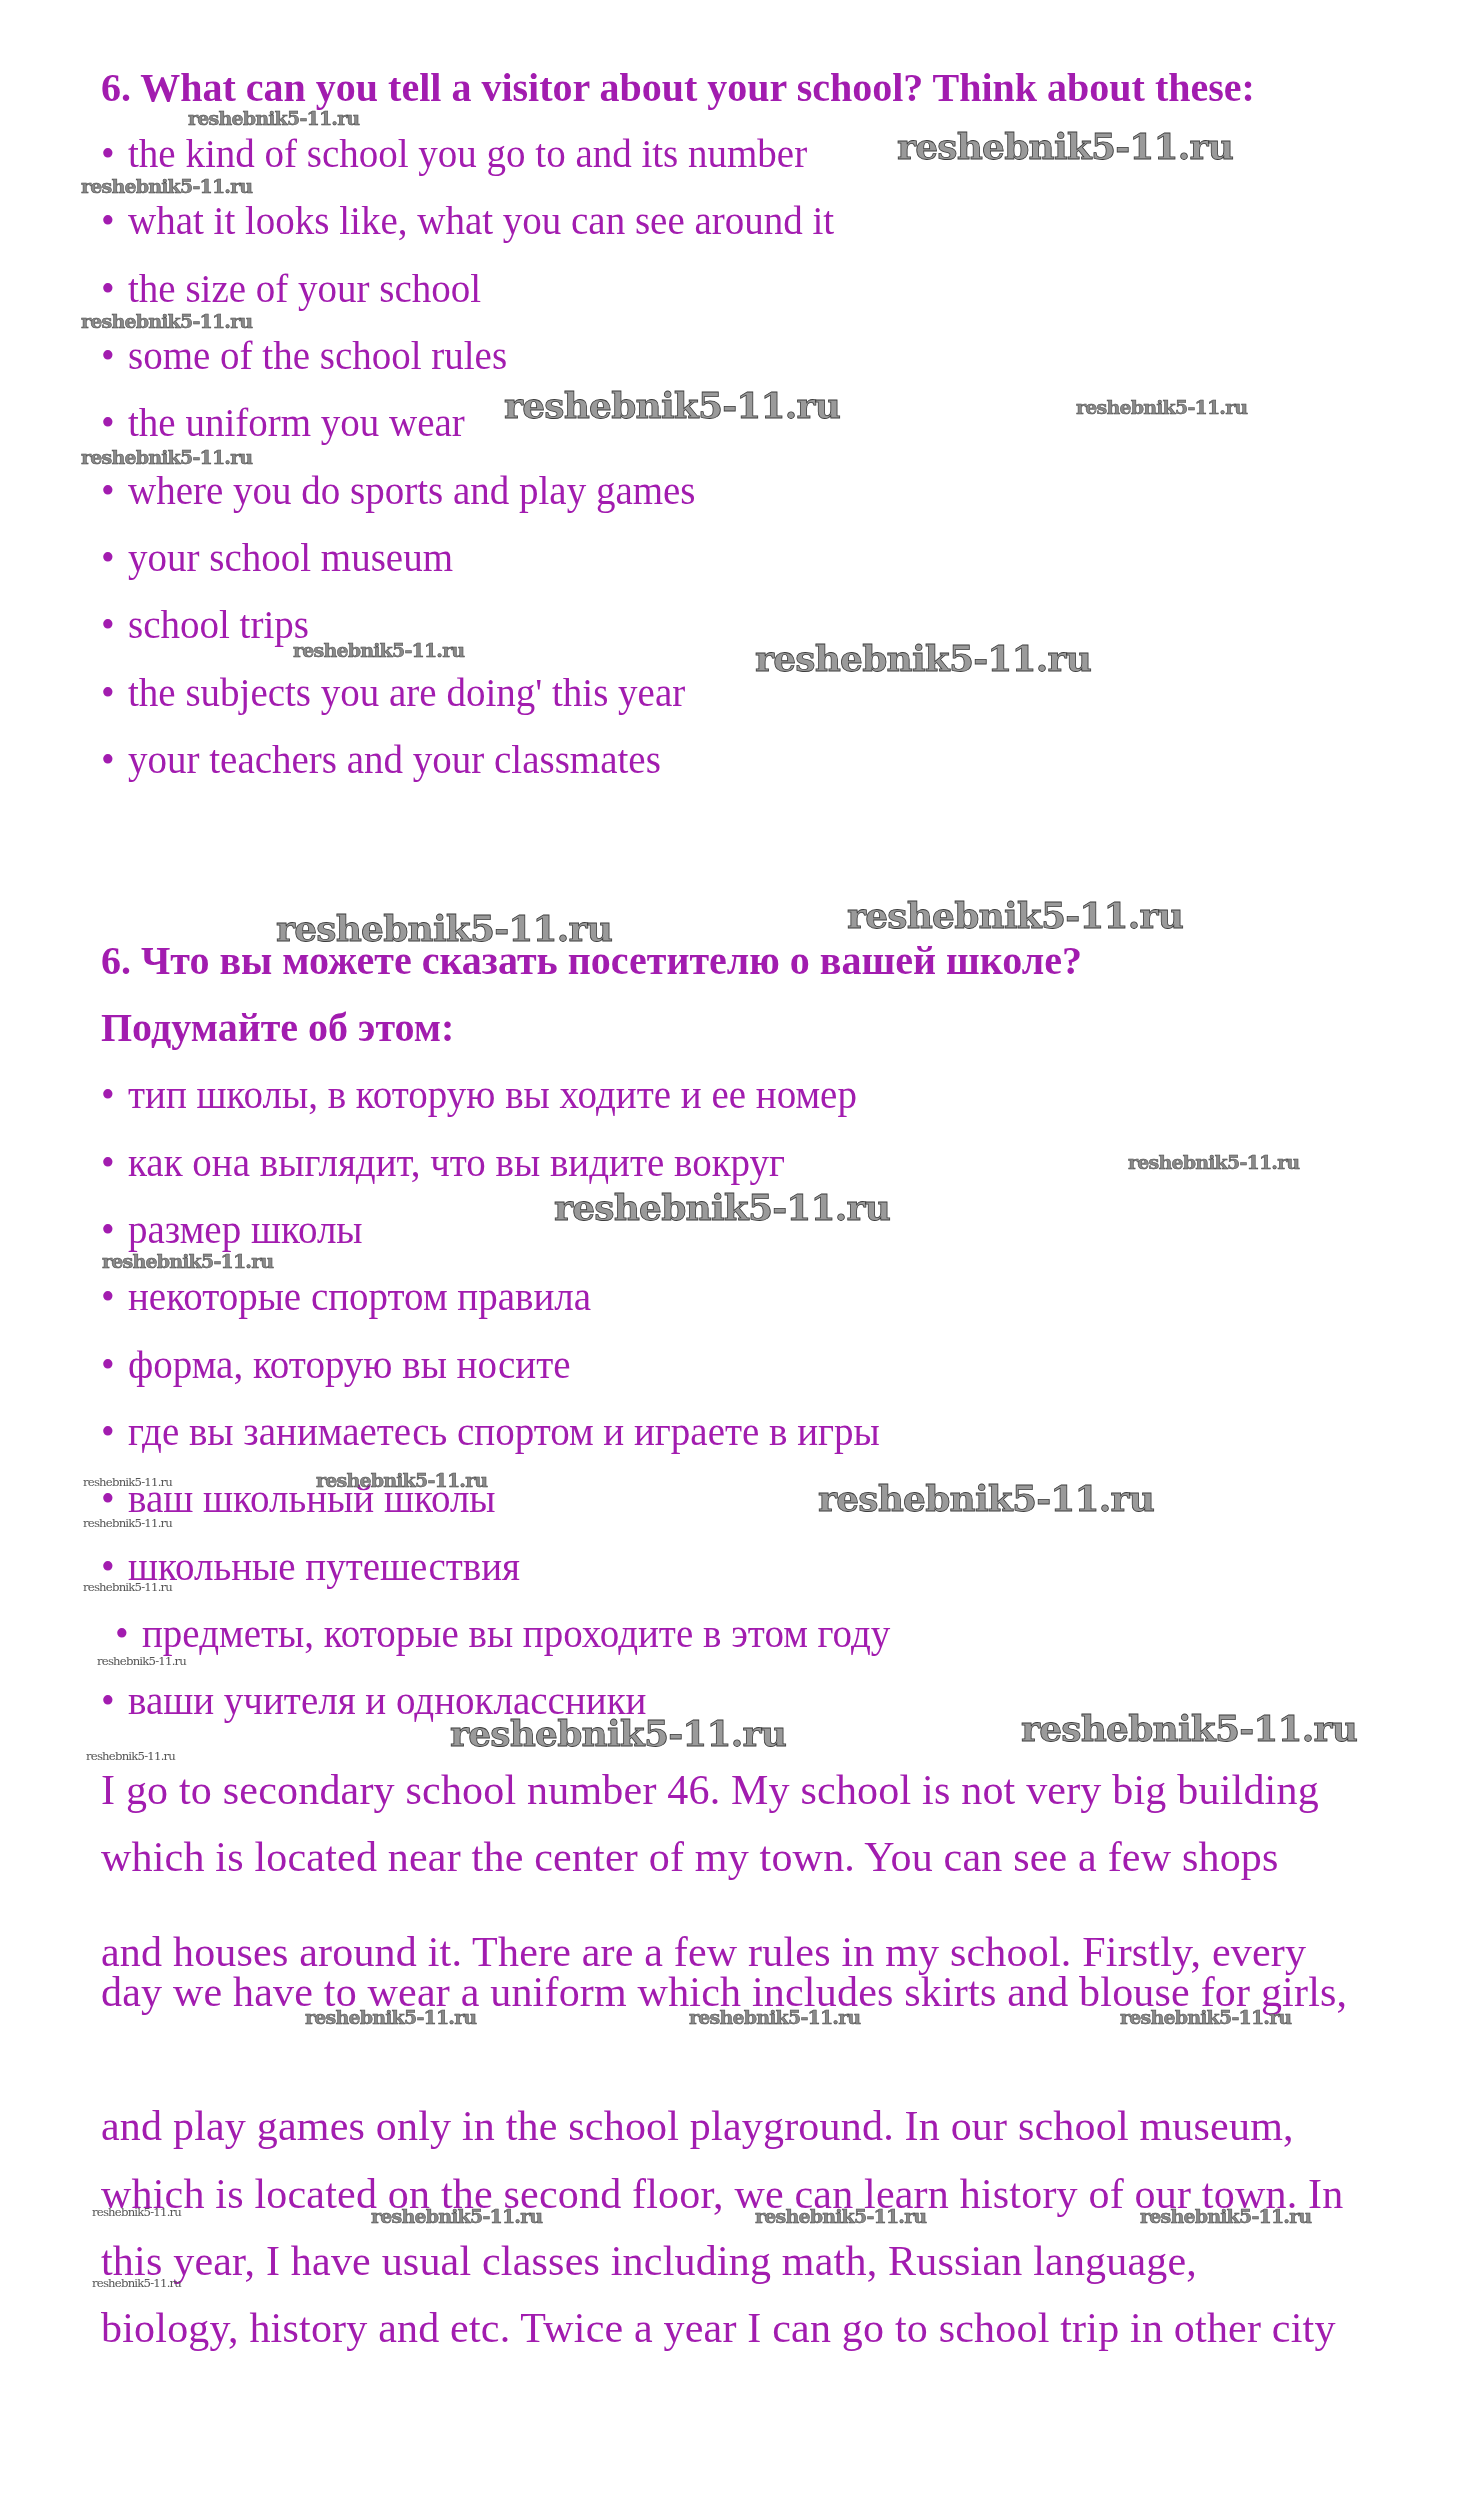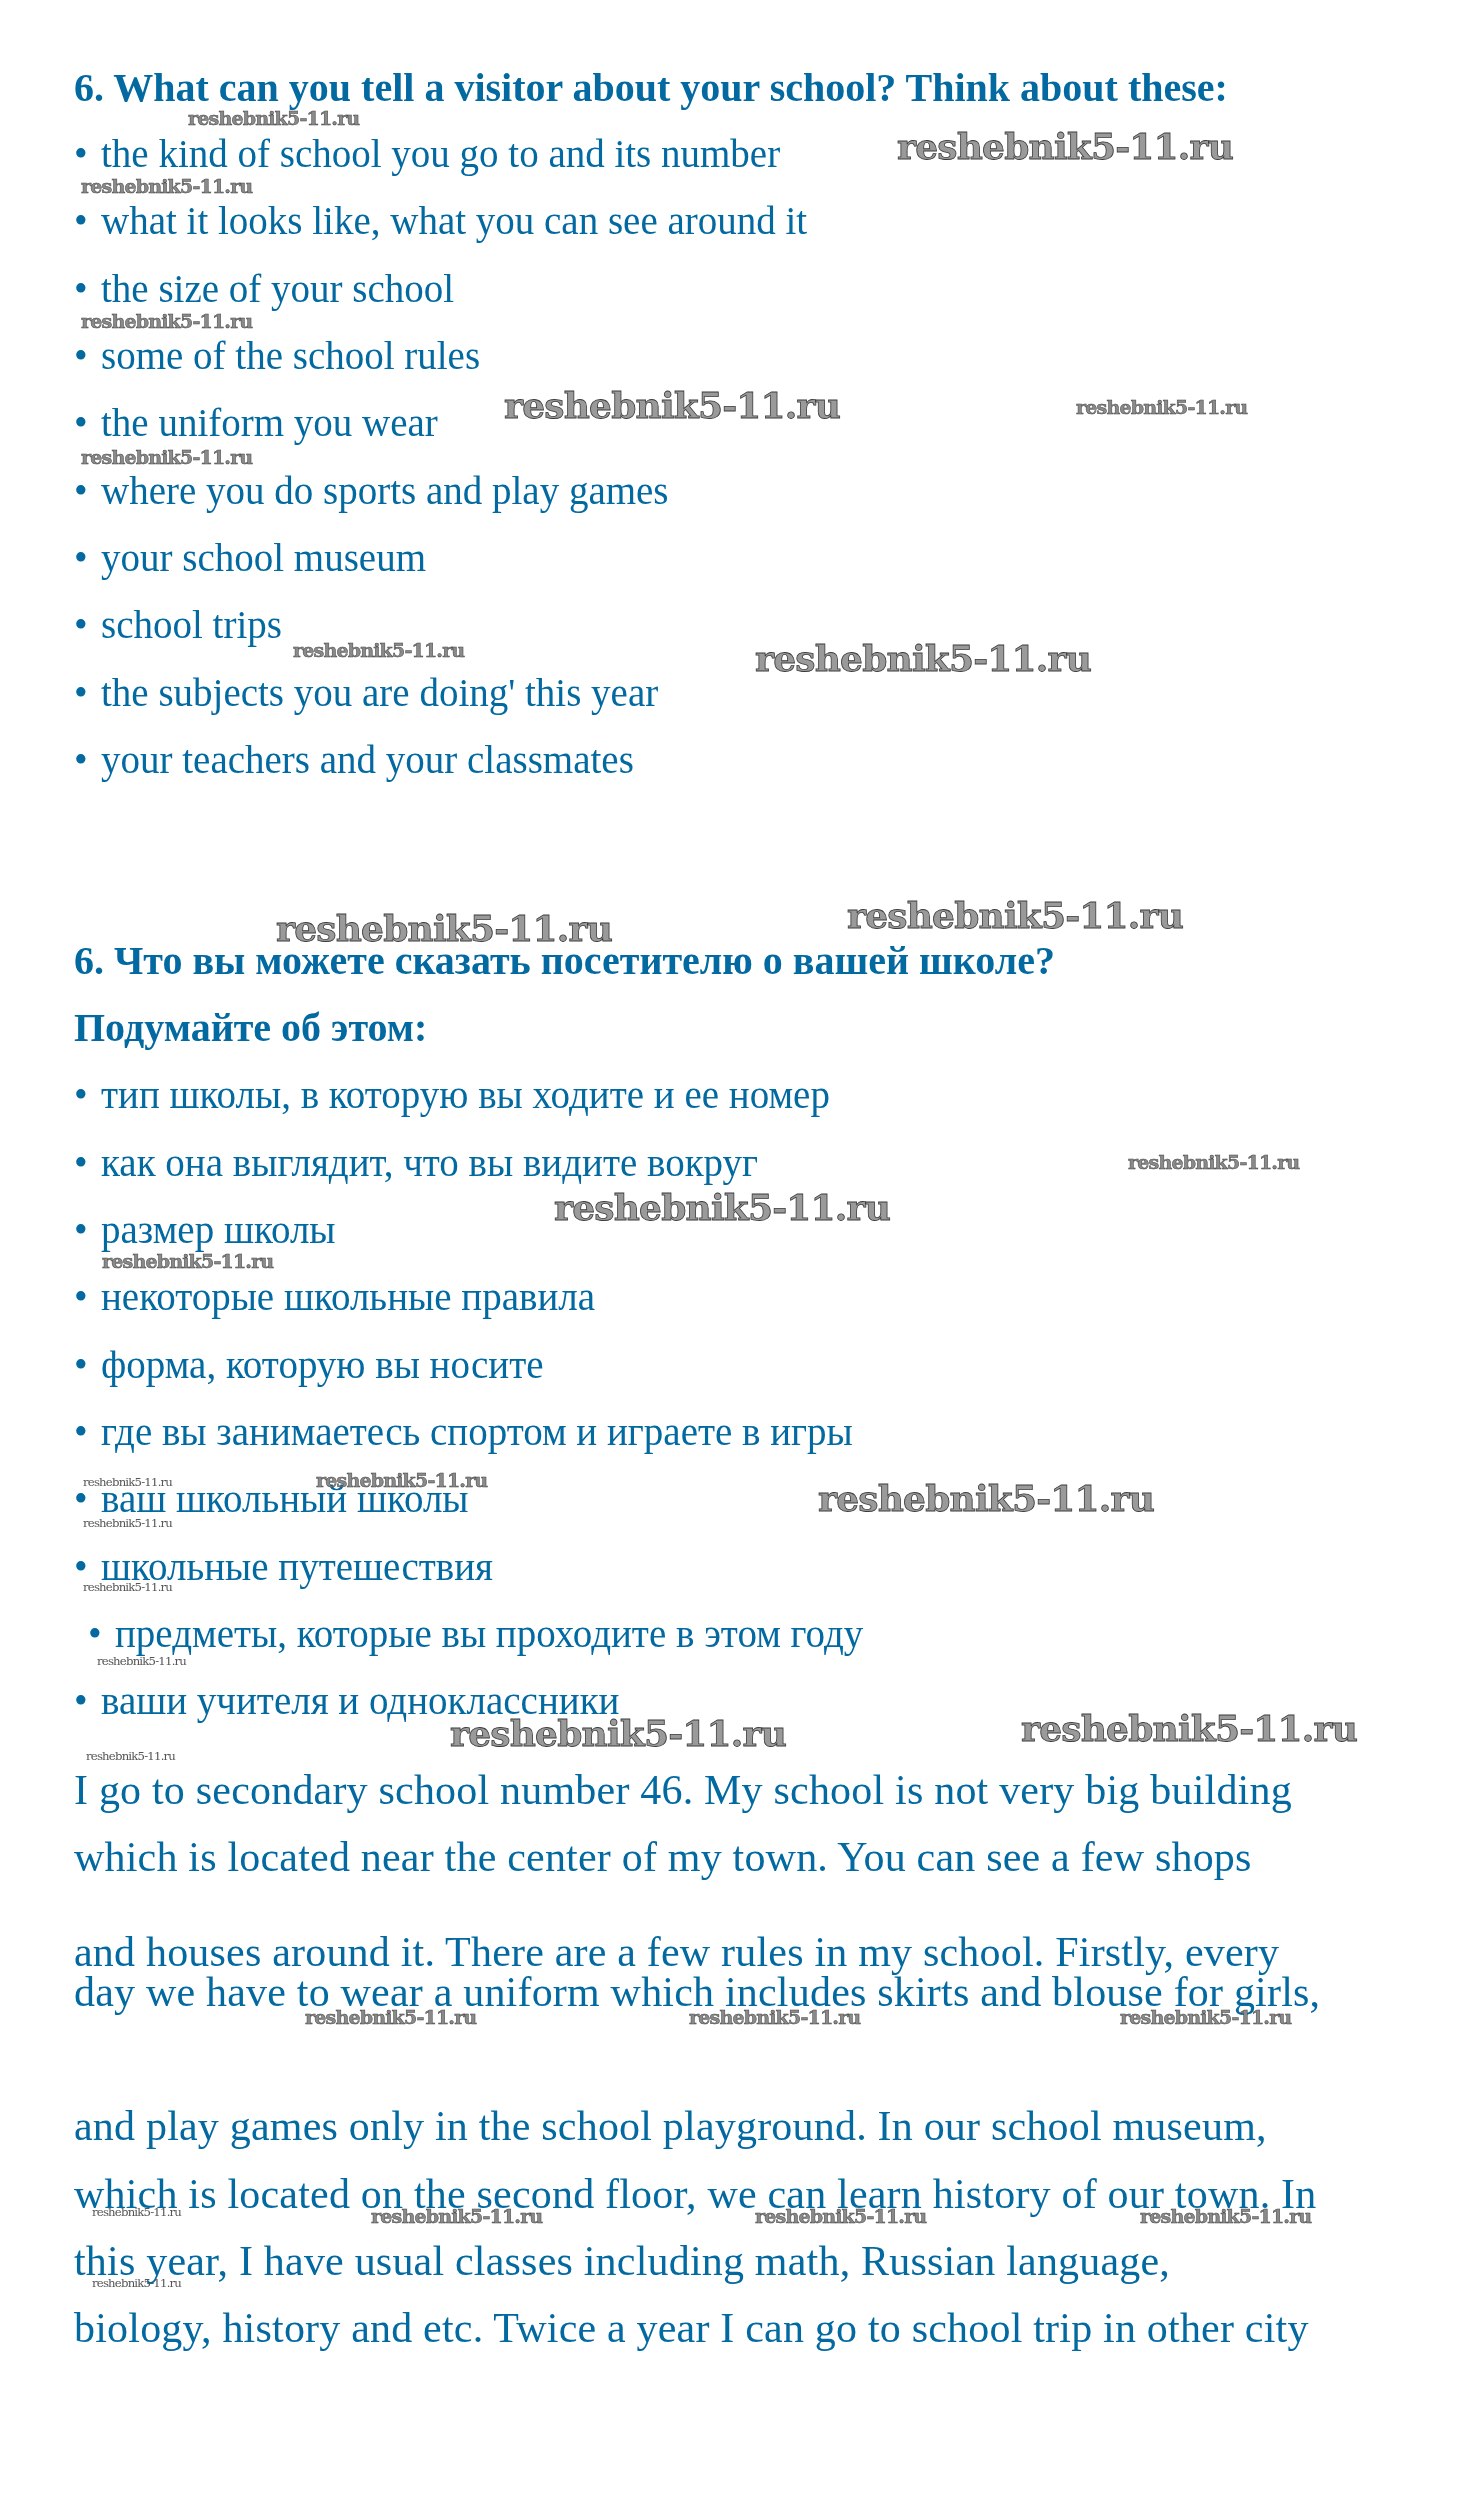--- a/index.html
+++ b/index.html
@@ -16,25 +16,25 @@
       color: #000000;
     }
     .page {
       position: absolute;
       left: 0; top: 0;
       width: 1479px;
       height: 2500px;
     }
     .line {
       position: absolute;
-      left: 74px;
+      left: 101px;
       white-space: nowrap;
       font-size: 39px;
       line-height: 47px;
-      color: #0369a1;
+      color: #a21caf;
     }
     .heading {
       font-weight: bold;
       font-size: 40px;
     }
     .bullet-dot {
       display: inline-block;
       width: 27px;
     }
     .para {
@@ -72,21 +72,21 @@
   <div class="line" style="top:601px;"><span class="bullet-dot">•</span><span>school trips</span></div>
   <div class="line" style="top:669px;"><span class="bullet-dot">•</span><span>the subjects you are doing' this year</span></div>
   <div class="line" style="top:736px;"><span class="bullet-dot">•</span><span>your teachers and your classmates</span></div>
 
   <div class="line heading" style="top:937px;">6. Что вы можете сказать посетителю о вашей школе?</div>
   <div class="line heading" style="top:1004px;">Подумайте об этом:</div>
 
   <div class="line" style="top:1071px;"><span class="bullet-dot">•</span><span>тип школы, в которую вы ходите и ее номер</span></div>
   <div class="line" style="top:1139px;"><span class="bullet-dot">•</span><span>как она выглядит, что вы видите вокруг</span></div>
   <div class="line" style="top:1206px;"><span class="bullet-dot">•</span><span>размер школы</span></div>
-  <div class="line" style="top:1273px;"><span class="bullet-dot">•</span><span>некоторые школьные правила</span></div>
+  <div class="line" style="top:1273px;"><span class="bullet-dot">•</span><span>некоторые спортом правила</span></div>
   <div class="line" style="top:1341px;"><span class="bullet-dot">•</span><span>форма, которую вы носите</span></div>
   <div class="line" style="top:1408px;"><span class="bullet-dot">•</span><span>где вы занимаетесь спортом и играете в игры</span></div>
   <div class="line" style="top:1475px;"><span class="bullet-dot">•</span><span>ваш школьный школы</span></div>
   <div class="line" style="top:1543px;"><span class="bullet-dot">•</span><span>школьные путешествия</span></div>
   <div class="line" style="top:1610px;margin-left:14px;"><span class="bullet-dot">•</span><span>предметы, которые вы проходите в этом году</span></div>
   <div class="line" style="top:1677px;"><span class="bullet-dot">•</span><span>ваши учителя и одноклассники</span></div>
 
   <div class="line para" style="top:1767px;">I go to secondary school number 46. My school is not very big building</div>
   <div class="line para" style="top:1834px;">which is located near the center of my town. You can see a few shops</div>
   <div class="line para" style="top:1901px;margin-top:28px;">and houses around it. There are a few rules in my school. Firstly, every</div>

